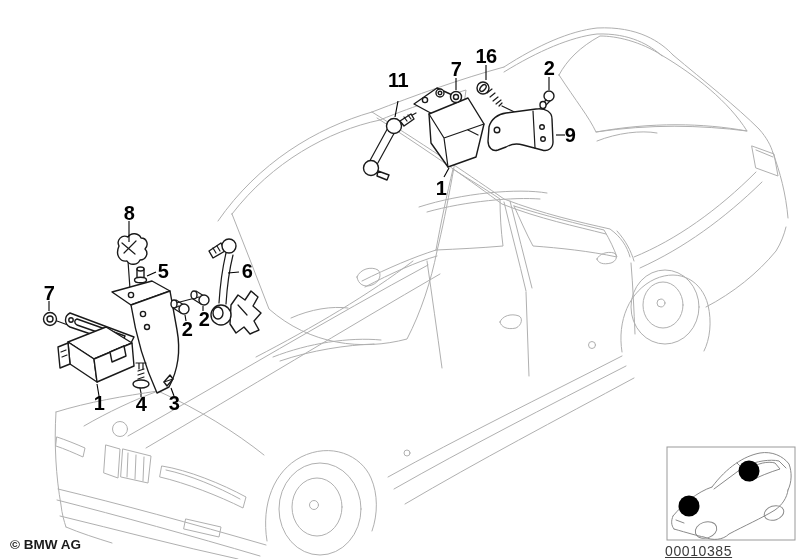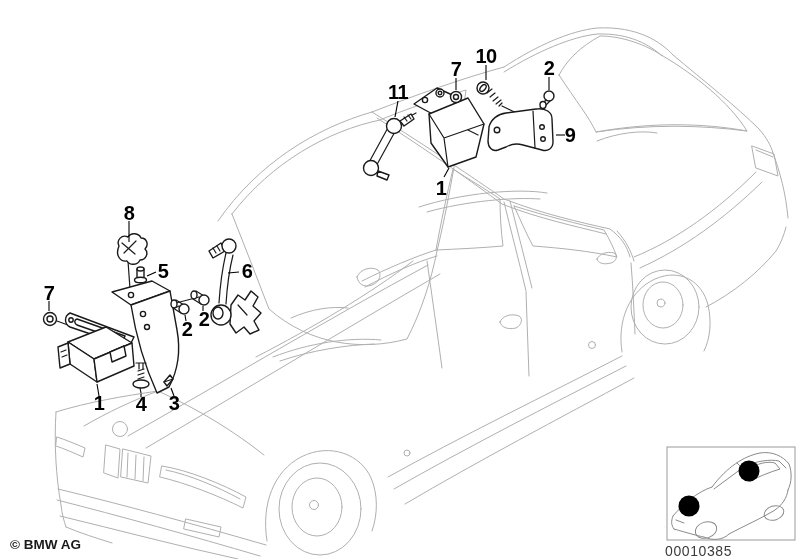--- a/index.html
+++ b/index.html
@@ -5,21 +5,21 @@
   html,body{margin:0;padding:0;background:#fff;}
   #stage{position:relative;width:799px;height:559px;background:var(--bg,#fff);overflow:hidden;
          font-family:"Liberation Sans",sans-serif;}
   #drawing{position:absolute;left:0;top:0;}
   .callout{position:absolute;transform:translate(-50%,-50%);
            font:bold 20px "Liberation Sans",sans-serif;color:var(--label-color,#000);
            letter-spacing:-0.5px;user-select:none;}
   #copyright{position:absolute;left:10px;top:537px;font:600 13.5px "Liberation Sans",sans-serif;
              color:var(--copyright-color,#1a1a1a);}
   #part-number{position:absolute;left:665px;top:543px;font:14px "Liberation Sans",sans-serif;
-               letter-spacing:0.6px;color:var(--pn-color,#3a3a3a);}
+               letter-spacing:0.6px;color:var(--pn-color,#3a3a3a);text-decoration:underline;}
   svg .car{stroke:var(--car-line,#b0b0b0);fill:none;stroke-width:1;stroke-linecap:round;stroke-linejoin:round;}
   svg .part{stroke:var(--part-line,#1a1a1a);fill:#fff;stroke-width:1.4;stroke-linecap:round;stroke-linejoin:round;}
   svg .partline{stroke:var(--part-line,#1a1a1a);fill:none;stroke-width:1.2;stroke-linecap:round;}
   svg .leader{stroke:var(--label-color,#000);fill:none;stroke-width:1.1;}
   svg .inset{stroke:var(--inset-car,#8a8a8a);fill:none;stroke-width:1;stroke-linecap:round;stroke-linejoin:round;}
 </style>
 </head>
 <body>
 
 <div id="stage" style="--bg: #ffffff; --car-line: #b0b0b0; --part-line: #1a1a1a; --label-color: #000000; --copyright-color: #1a1a1a; --pn-color: #3a3a3a; --inset-border: #999999; --inset-car: #8a8a8a; --inset-dot: #000000;">
@@ -275,23 +275,23 @@
       <path d="M676,520 L684,523"></path>
       <ellipse cx="706" cy="530" rx="11" ry="8" transform="rotate(-18 706 530)"></ellipse>
       <ellipse cx="774" cy="513" rx="10" ry="7" transform="rotate(-18 774 513)"></ellipse>
     </g>
     <circle cx="749" cy="471" r="10.5" fill="var(--inset-dot,#000)" stroke="none"></circle>
     <circle cx="689" cy="506" r="10.5" fill="var(--inset-dot,#000)" stroke="none"></circle>
   </g>
 </svg>
 
   <div id="callout-layer">
-      <div class="callout" style="left: 398px; top: 92px;">11</div>
+      <div class="callout" style="left: 398px; top: 80px;">11</div>
       <div class="callout" style="left: 456px; top: 69px;">7</div>
-      <div class="callout" style="left: 486px; top: 56px;">10</div>
+      <div class="callout" style="left: 486px; top: 56px;">16</div>
       <div class="callout" style="left: 549px; top: 68px;">2</div>
       <div class="callout" style="left: 570px; top: 135px;">9</div>
       <div class="callout" style="left: 441px; top: 188px;">1</div>
       <div class="callout" style="left: 129px; top: 213px;">8</div>
       <div class="callout" style="left: 163px; top: 271px;">5</div>
       <div class="callout" style="left: 247px; top: 271px;">6</div>
       <div class="callout" style="left: 49px; top: 293px;">7</div>
       <div class="callout" style="left: 187px; top: 329px;">2</div>
       <div class="callout" style="left: 204px; top: 319px;">2</div>
       <div class="callout" style="left: 99px; top: 403px;">1</div>

